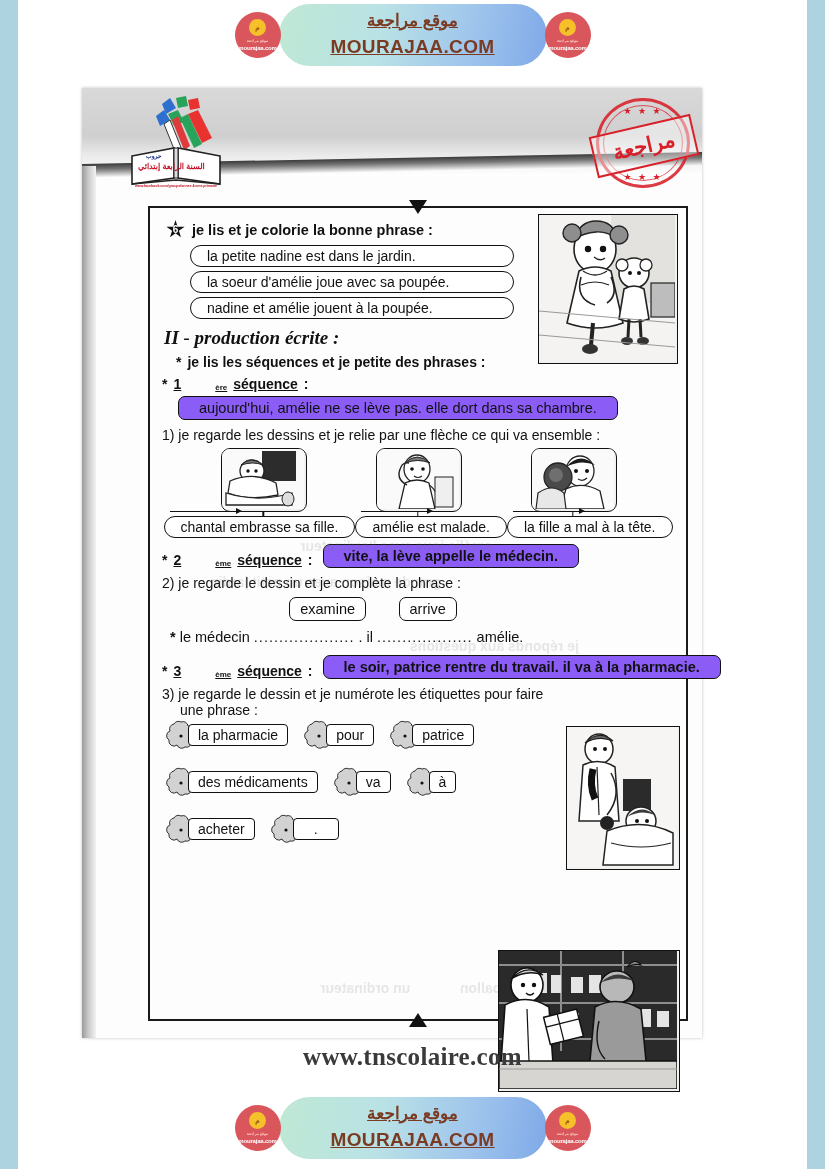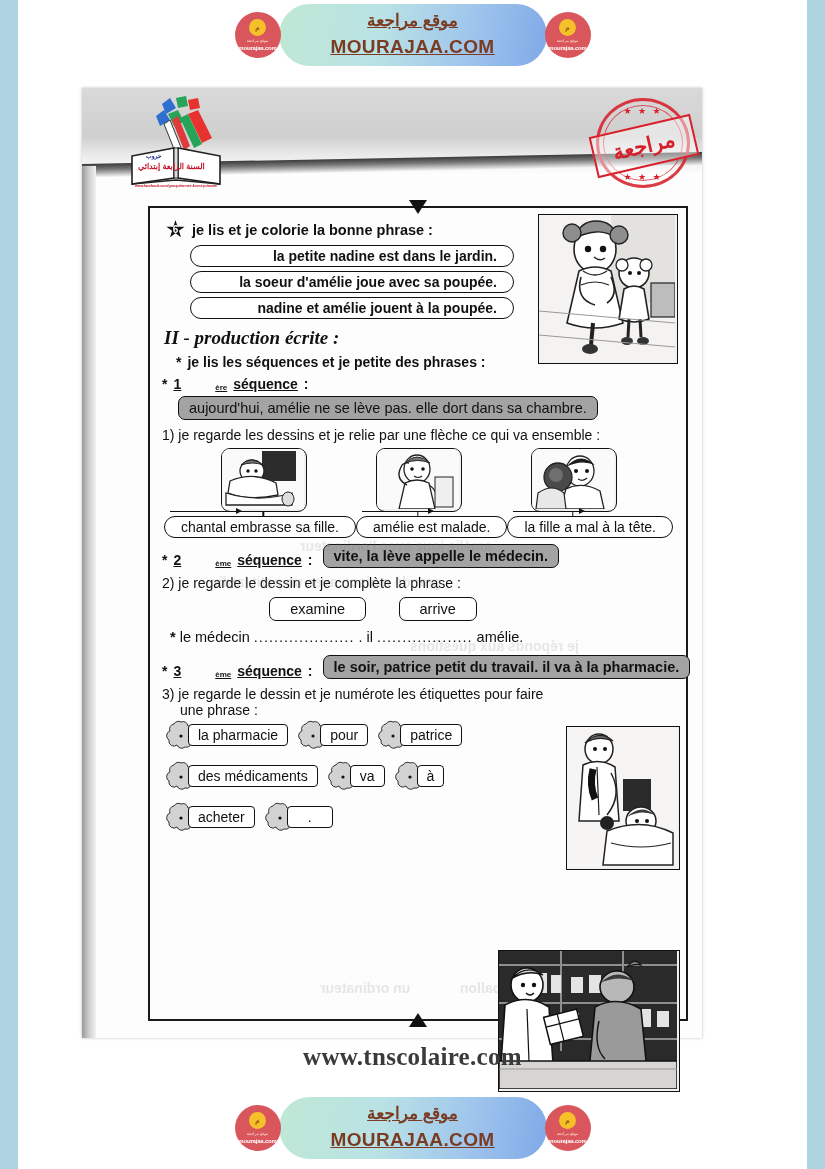--- a/index.html
+++ b/index.html
@@ -246,21 +246,21 @@
   .pill {
     display: inline-block;
     border: 1.6px solid #111;
     border-radius: 16px;
     padding: 2px 16px;
     font-size: 14px;
     color: #111;
     background: #fff;
     white-space: nowrap;
   }
-  .pill.wide { min-width: 290px; text-align: right; font-weight: bold; }
+  .pill.wide { min-width: 290px; text-align: left; }
 
   
   .illus {
     border: 1.6px solid #111;
     background: #f2f1ef;
     position: relative;
     overflow: hidden;
   }
   .illus.rounded { border-radius: 9px; }
   .illus svg { display: block; }
@@ -296,24 +296,24 @@
     align-items: flex-end;
     gap: 6px;
   }
   .seq-line .u { text-decoration: underline; }
   sup.ord { font-size: 8px; text-decoration: underline; vertical-align: super; margin-left: 28px; }
 
   .box-sentence {
     display: inline-block;
     border: 1.6px solid #111;
     border-radius: 7px;
-    padding: 3px 10px;
+    padding: 3px 20px;
     font-size: 14.5px;
     color: #111;
-    background: #a3a3a3;
+    background: #8b5cf6;
     white-space: nowrap;
   }
   .q-line {
     font-size: 14px;
     font-weight: normal;
     color: #111;
     margin: 7px 0 5px 2px;
   }
   .q-line .sub { display:block; margin-left: 18px; }
 
@@ -326,42 +326,42 @@
   }
   .draw-cell { position: relative; width: 84px; height: 62px; }
   .tick {
     position: absolute; left: 50%; bottom: -7px;
     transform: translateX(-50%);
     width: 1.4px; height: 6px; background: #111;
   }
 
   .ans-row {
     display: flex;
-    justify-content: space-between;
+    justify-content: center;
     align-items: center;
     margin: 2px 4px 4px 4px;
   }
   .ans-wrap { position: relative; }
   .mini-arrow {
     position: absolute;
     left: 6px; top: -9px;
     width: 72px; height: 8px;
   }
   .mini-arrow .ln { position:absolute; left:0; top:4px; width:66px; height:1.2px; background:#111; }
   .mini-arrow .hd {
     position:absolute; right:0; top:1px;
     width:0;height:0;border-top:3.5px solid transparent;border-bottom:3.5px solid transparent;border-left:6px solid #111;
   }
 
   
   .word-box {
     display: inline-block;
     border: 1.6px solid #111;
     border-radius: 7px;
-    padding: 3px 20px;
+    padding: 3px 10px;
     font-size: 14.5px;
     color: #111;
     background: #fff;
   }
   .choice-row { text-align: center; margin: 6px 0 6px 0; }
   .choice-row .word-box { margin: 0 14px; }
 
   .fill-line {
     font-size: 14.5px;
     color: #111;
@@ -369,21 +369,21 @@
   }
   .fill-line .ast { font-weight: bold; }
   .dots { letter-spacing: 1px; }
 
   
   .etq-area {
     position: relative;
     margin: 6px 0 0 6px;
     width: 340px;
   }
-  .etq-row { display: flex; align-items: center; gap: 10px; margin-bottom: 19px; }
+  .etq-row { display: flex; align-items: center; gap: 16px; margin-bottom: 25px; }
   .etq {
     position: relative;
     display: flex;
     align-items: center;
     padding-left: 22px;
   }
   .flower {
     position: absolute;
     left: 0; top: 50%;
     transform: translateY(-50%);
@@ -711,21 +711,21 @@
         <path d="M44,116 q30,8 60,0" fill="none" stroke="#222" stroke-width="1.2"></path>
       </svg>
     </div>
 
     <div class="seq-line" style="margin-top:10px;">
       <span>*</span>
       <span class="u">3</span>
         <sup class="ord">ème</sup>
       <span class="u">séquence</span>
       <span>:</span>
-      <span class="box-sentence" style="margin-left:4px;">le soir, patrice petit du travail. il va à la pharmacie.</span>
+      <span class="box-sentence" style="margin-left:4px;">le soir, patrice rentre du travail. il va à la pharmacie.</span>
     </div>
 
     <div class="q-line">
       <span>3)</span>
       <span>je regarde le dessin et je numérote les étiquettes pour faire</span>
       <span class="sub">une phrase :</span>
     </div>
 
     <div class="etq-area">
       <div class="etq-row">

